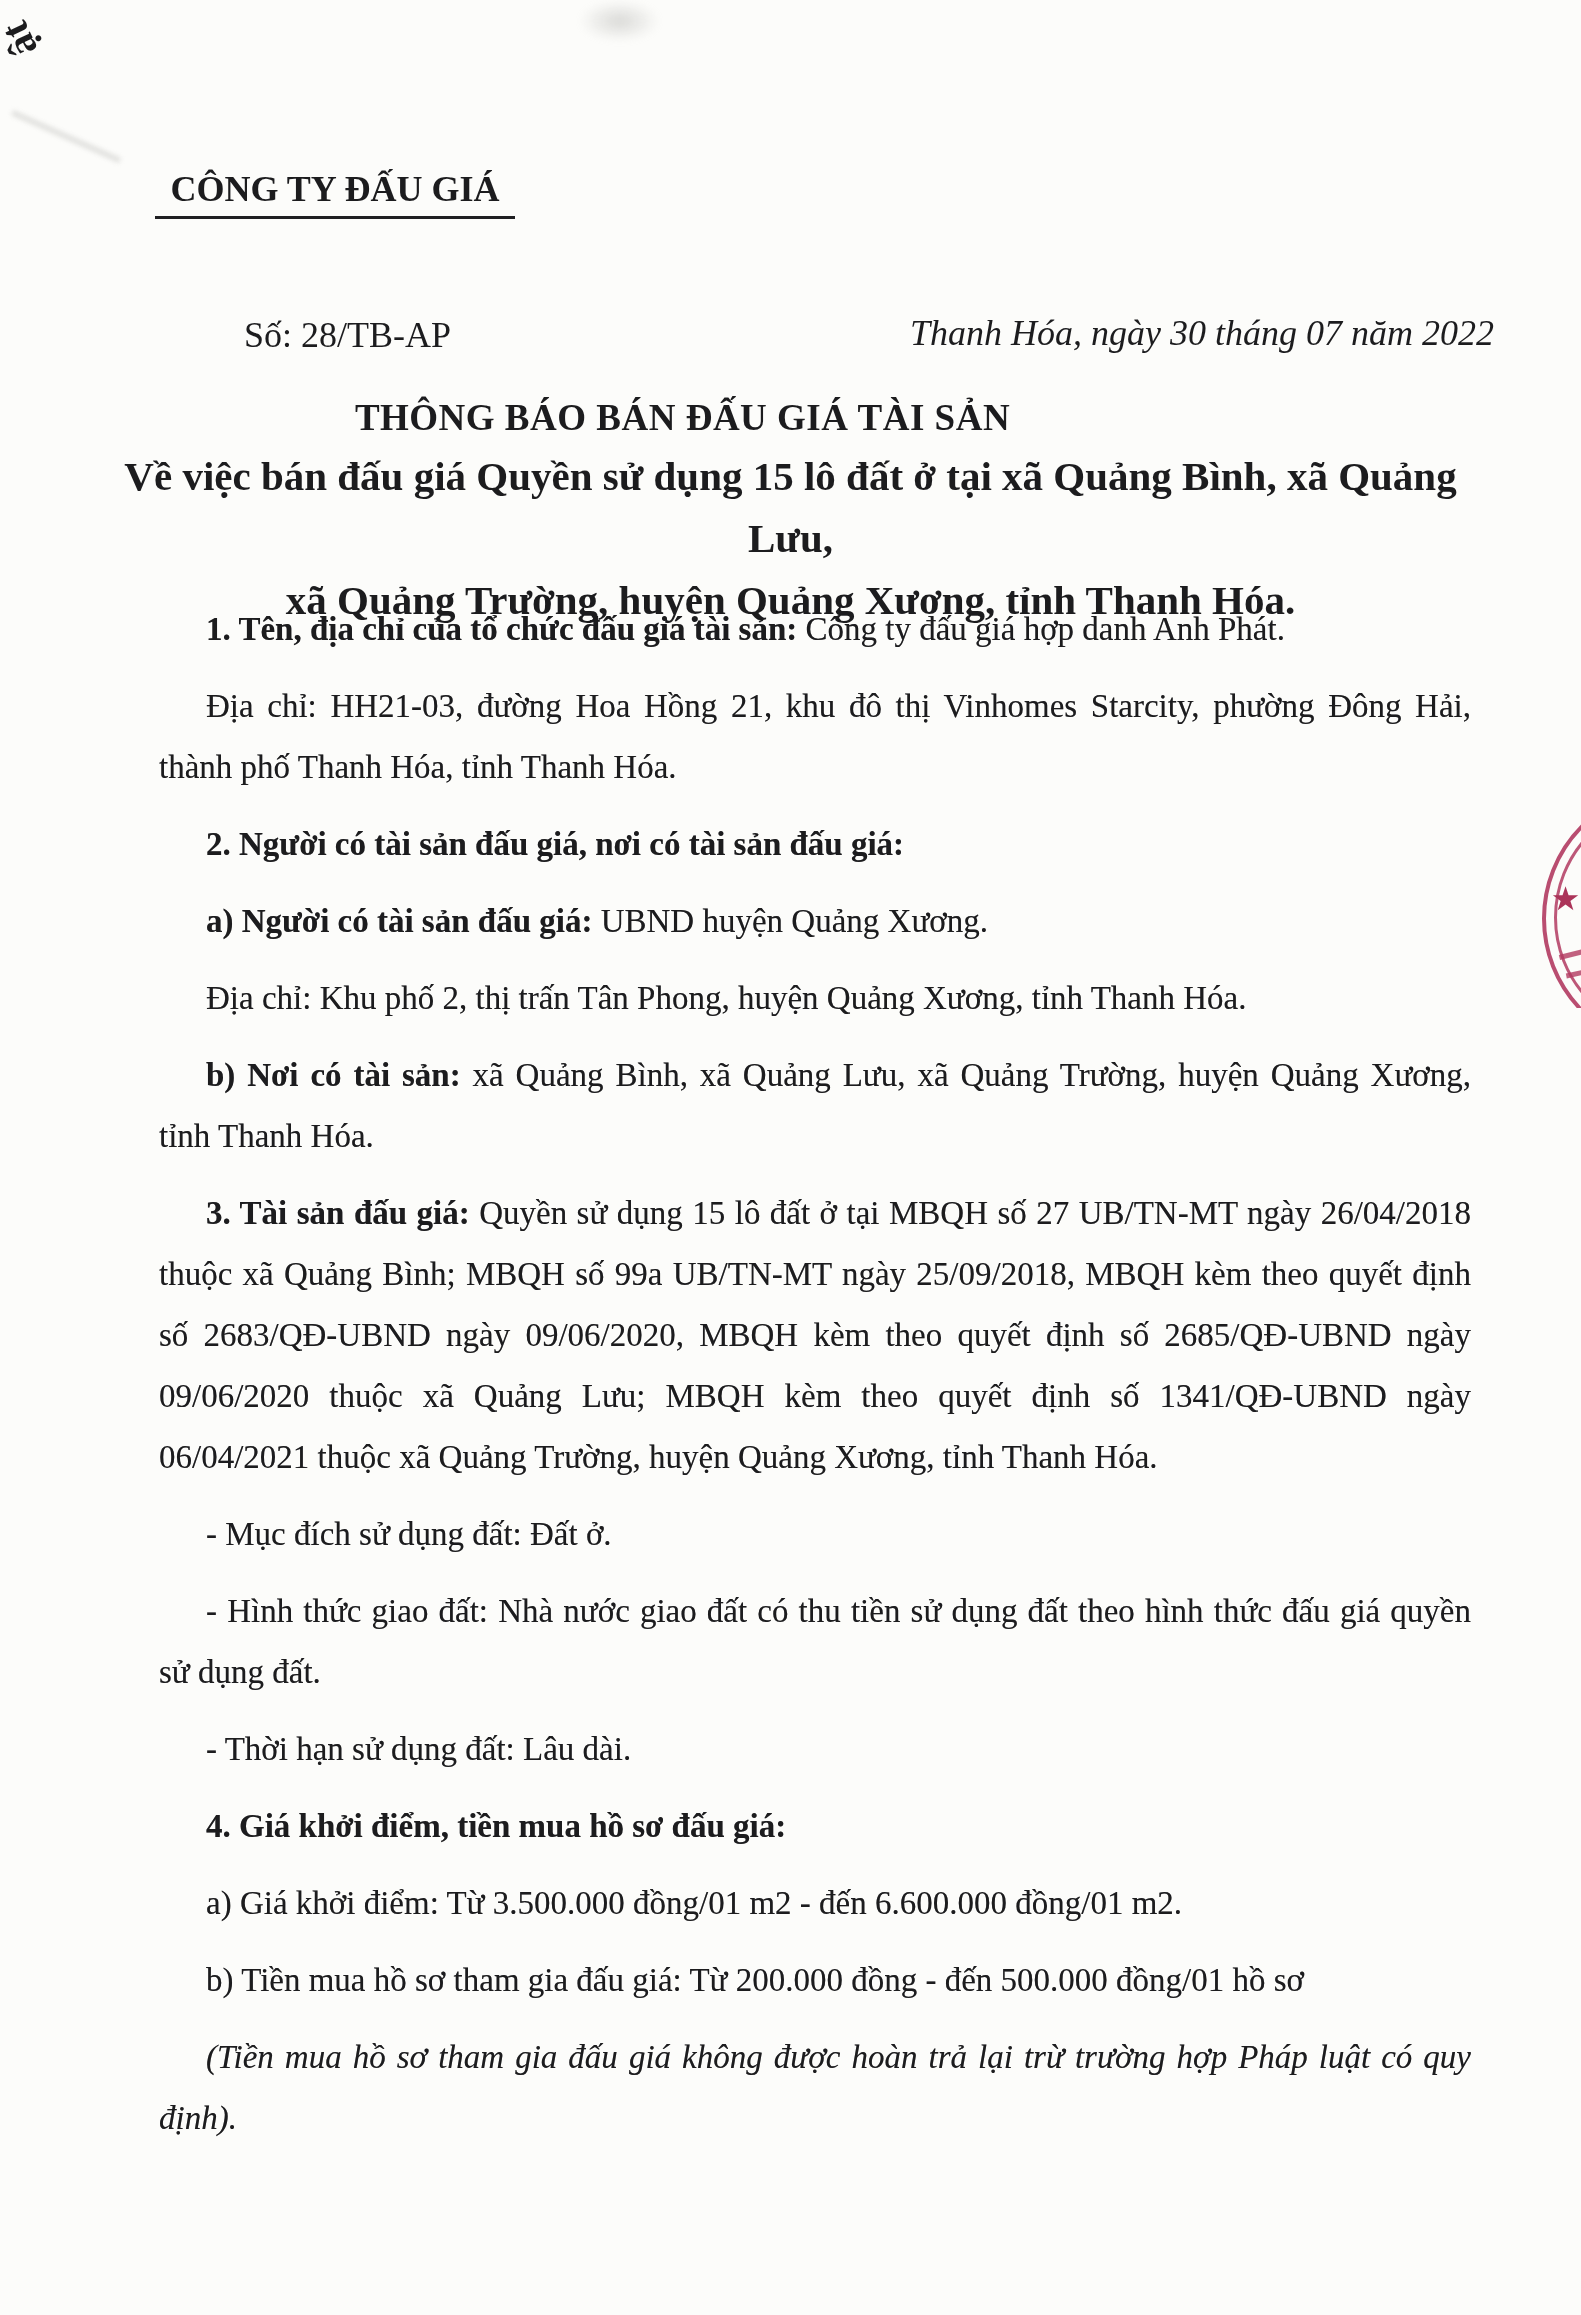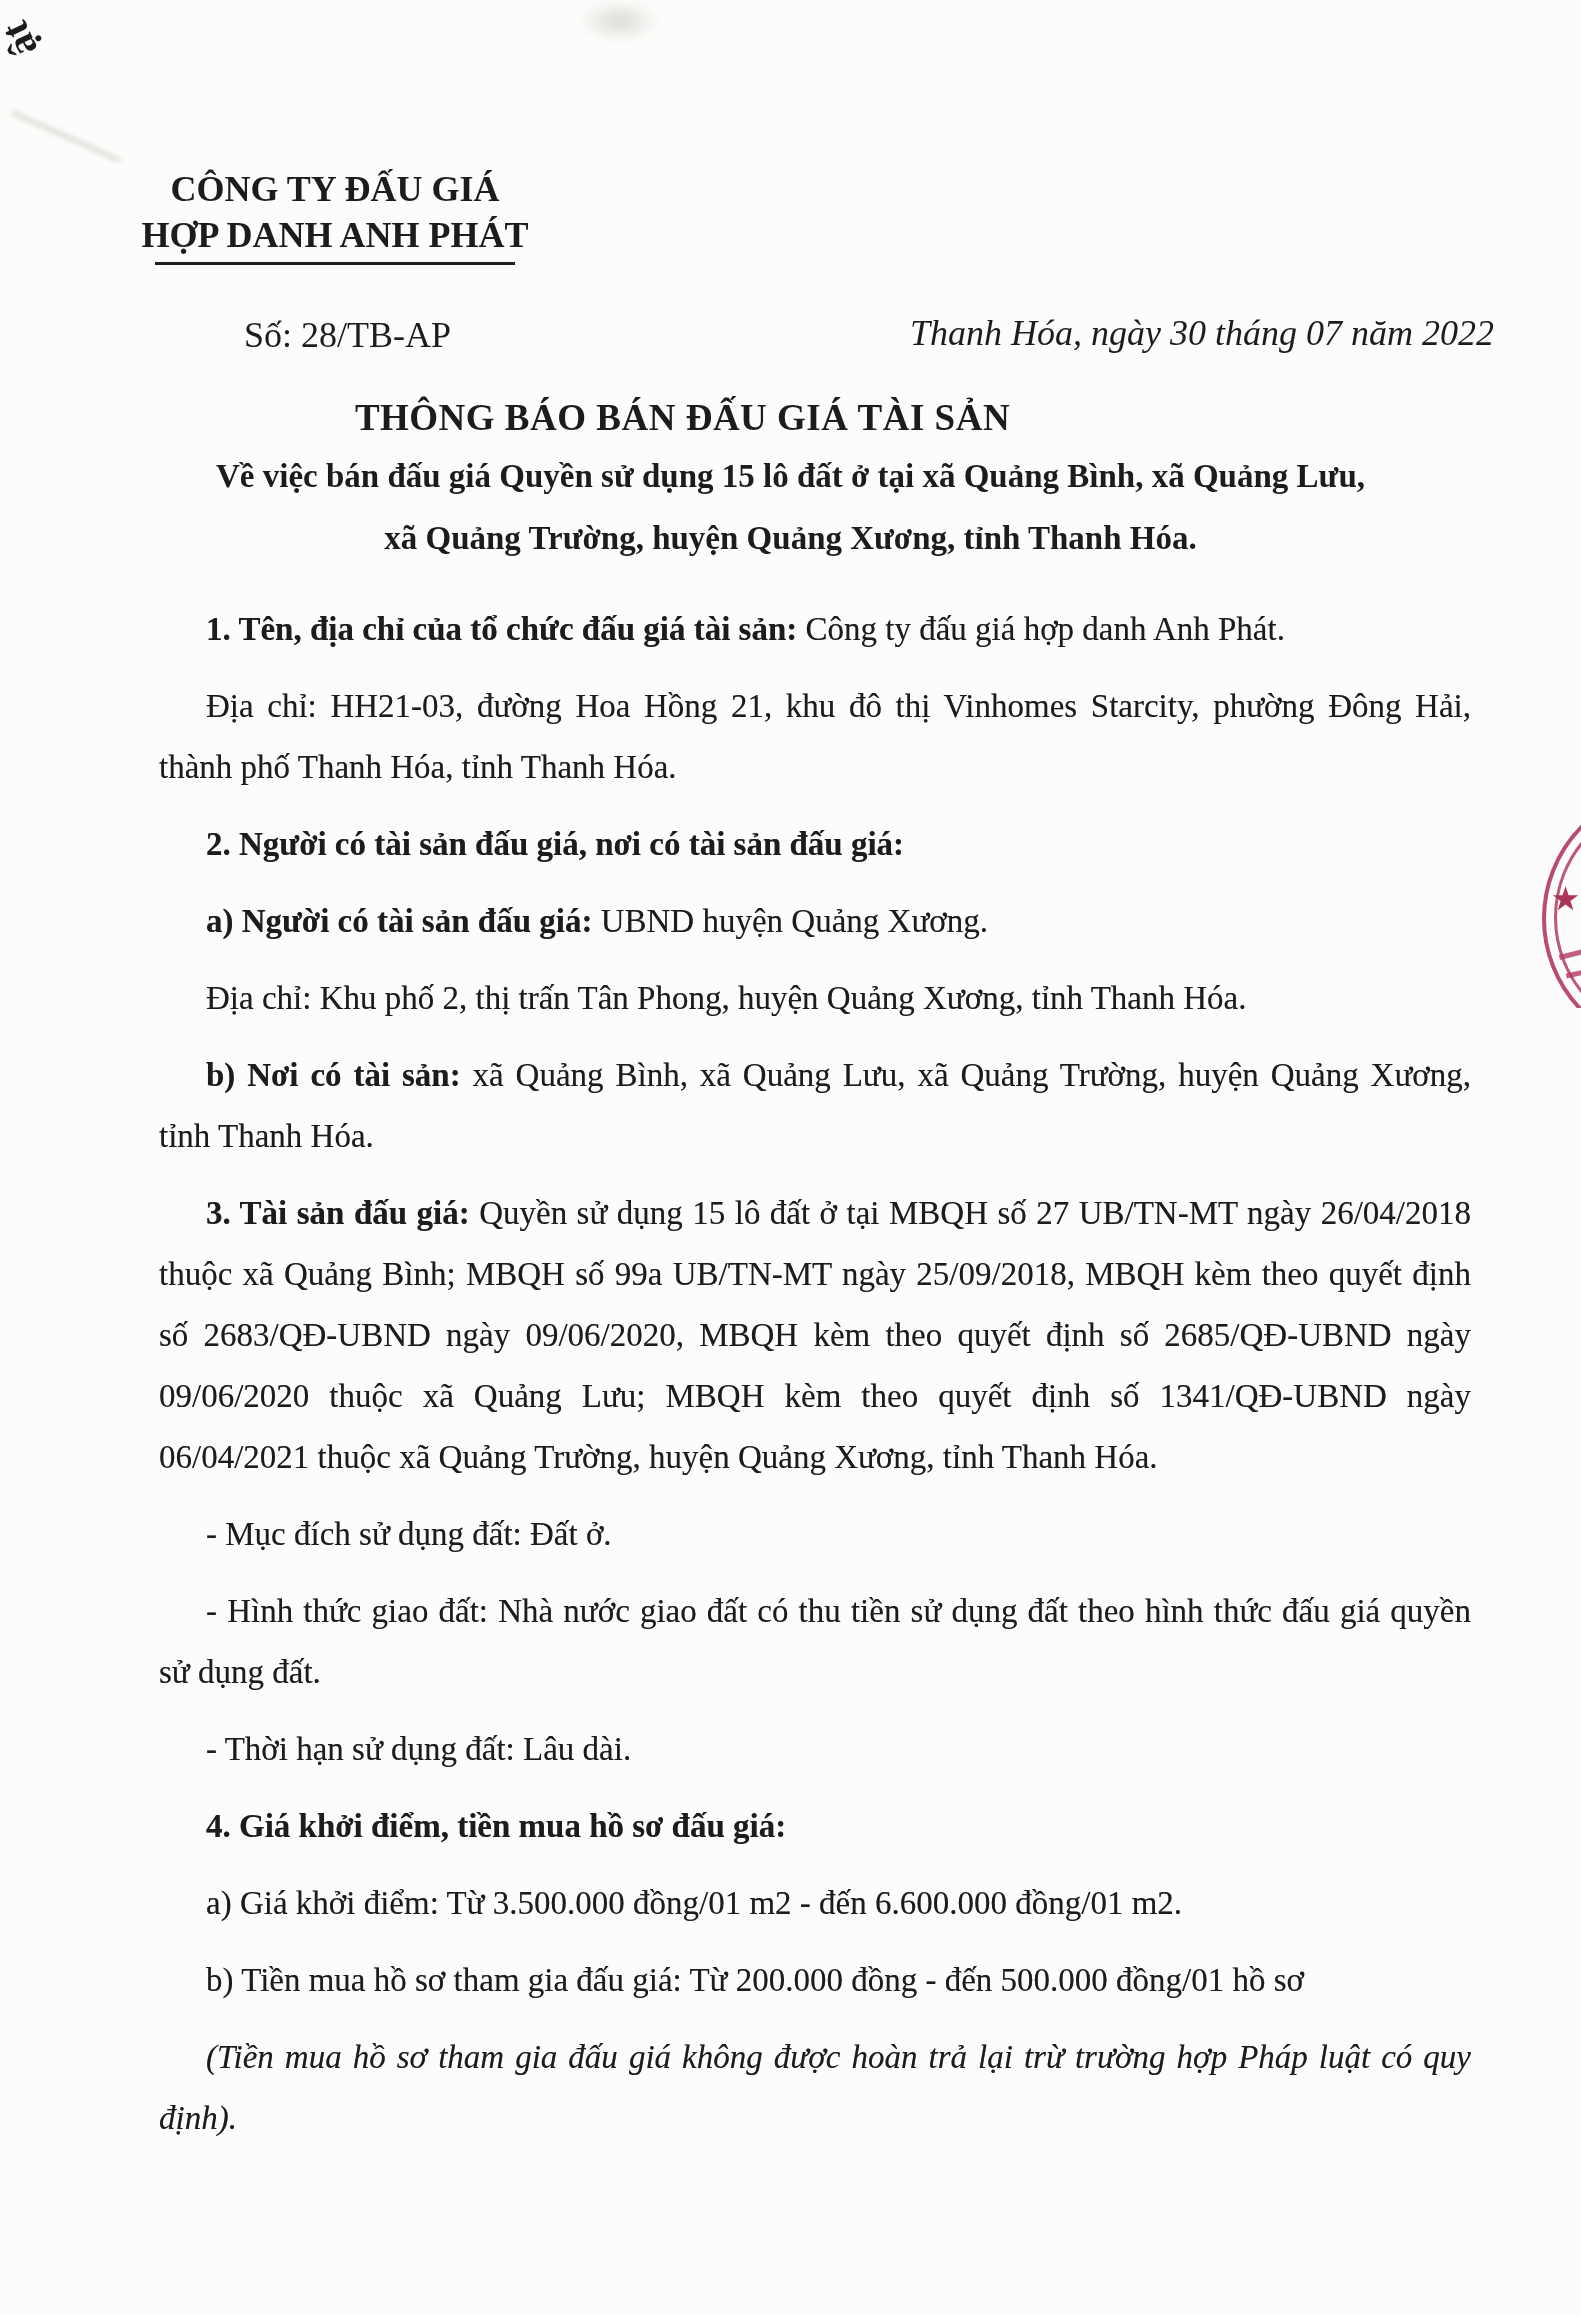--- a/index.html
+++ b/index.html
@@ -16,21 +16,21 @@
   .hdr-right{position:absolute;left:709px;top:166px;width:814px;text-align:center;
              font-weight:bold;font-size:37px;line-height:46px;}
   .hdr-right .motto{margin-top:5.4px;}
   .hdr-right .uline{width:440px;margin:4.5px auto 0;border-top:3.6px solid #1f1f22;}
   .doc-number{position:absolute;left:244px;top:314px;font-size:36px;}
   .place-date{position:absolute;right:87px;top:312px;font-size:36px;font-style:italic;}
   
   .doc-title{position:absolute;left:0;top:396px;width:1365px;text-align:center;
              font-weight:bold;font-size:37px;letter-spacing:0.5px;}
   .doc-subtitle{position:absolute;left:85px;top:445px;width:1411px;text-align:center;
-                font-weight:bold;font-size:33px;line-height:62px;}
+                font-weight:bold;font-size:41px;line-height:62px;}
   
   .body-text{position:absolute;left:143px;top:583px;width:1344px;
              font-size:33px;line-height:61px;text-align:justify;
              text-shadow:0 0 0.5px rgba(20,20,25,.45);}
   .body-text p{margin:16px;text-indent:47px;}
   .body-text p.italic{font-style:italic;}
   
   .stamp{position:absolute;right:0;top:814px;width:42px;height:194px;overflow:hidden;}
   .stamp .ring-outer{position:absolute;left:2.7px;top:-28px;width:257px;height:257px;
                      border:4.5px solid #b13a60;border-radius:50%;opacity:.9;}
@@ -54,21 +54,20 @@
 <body>
 
 <div class="page">
 
   <span class="corner-text">ật</span>
   <div class="streak"></div>
   <div class="smudge"></div>
 
   <div class="hdr-left">
     <div>CÔNG TY ĐẤU GIÁ</div>
-    <div>HỢP DANH ANH PHÁT</div>
     <div class="uline"></div>
   </div>
 
 
   <div class="doc-number">Số: 28/TB-AP</div>
   <div class="place-date">Thanh Hóa, ngày 30 tháng 07 năm 2022</div>
 
   <div class="doc-title">THÔNG BÁO BÁN ĐẤU GIÁ TÀI SẢN</div>
   <div class="doc-subtitle">
     <div>Về việc bán đấu giá Quyền sử dụng 15 lô đất ở tại xã Quảng Bình, xã Quảng Lưu,</div>

